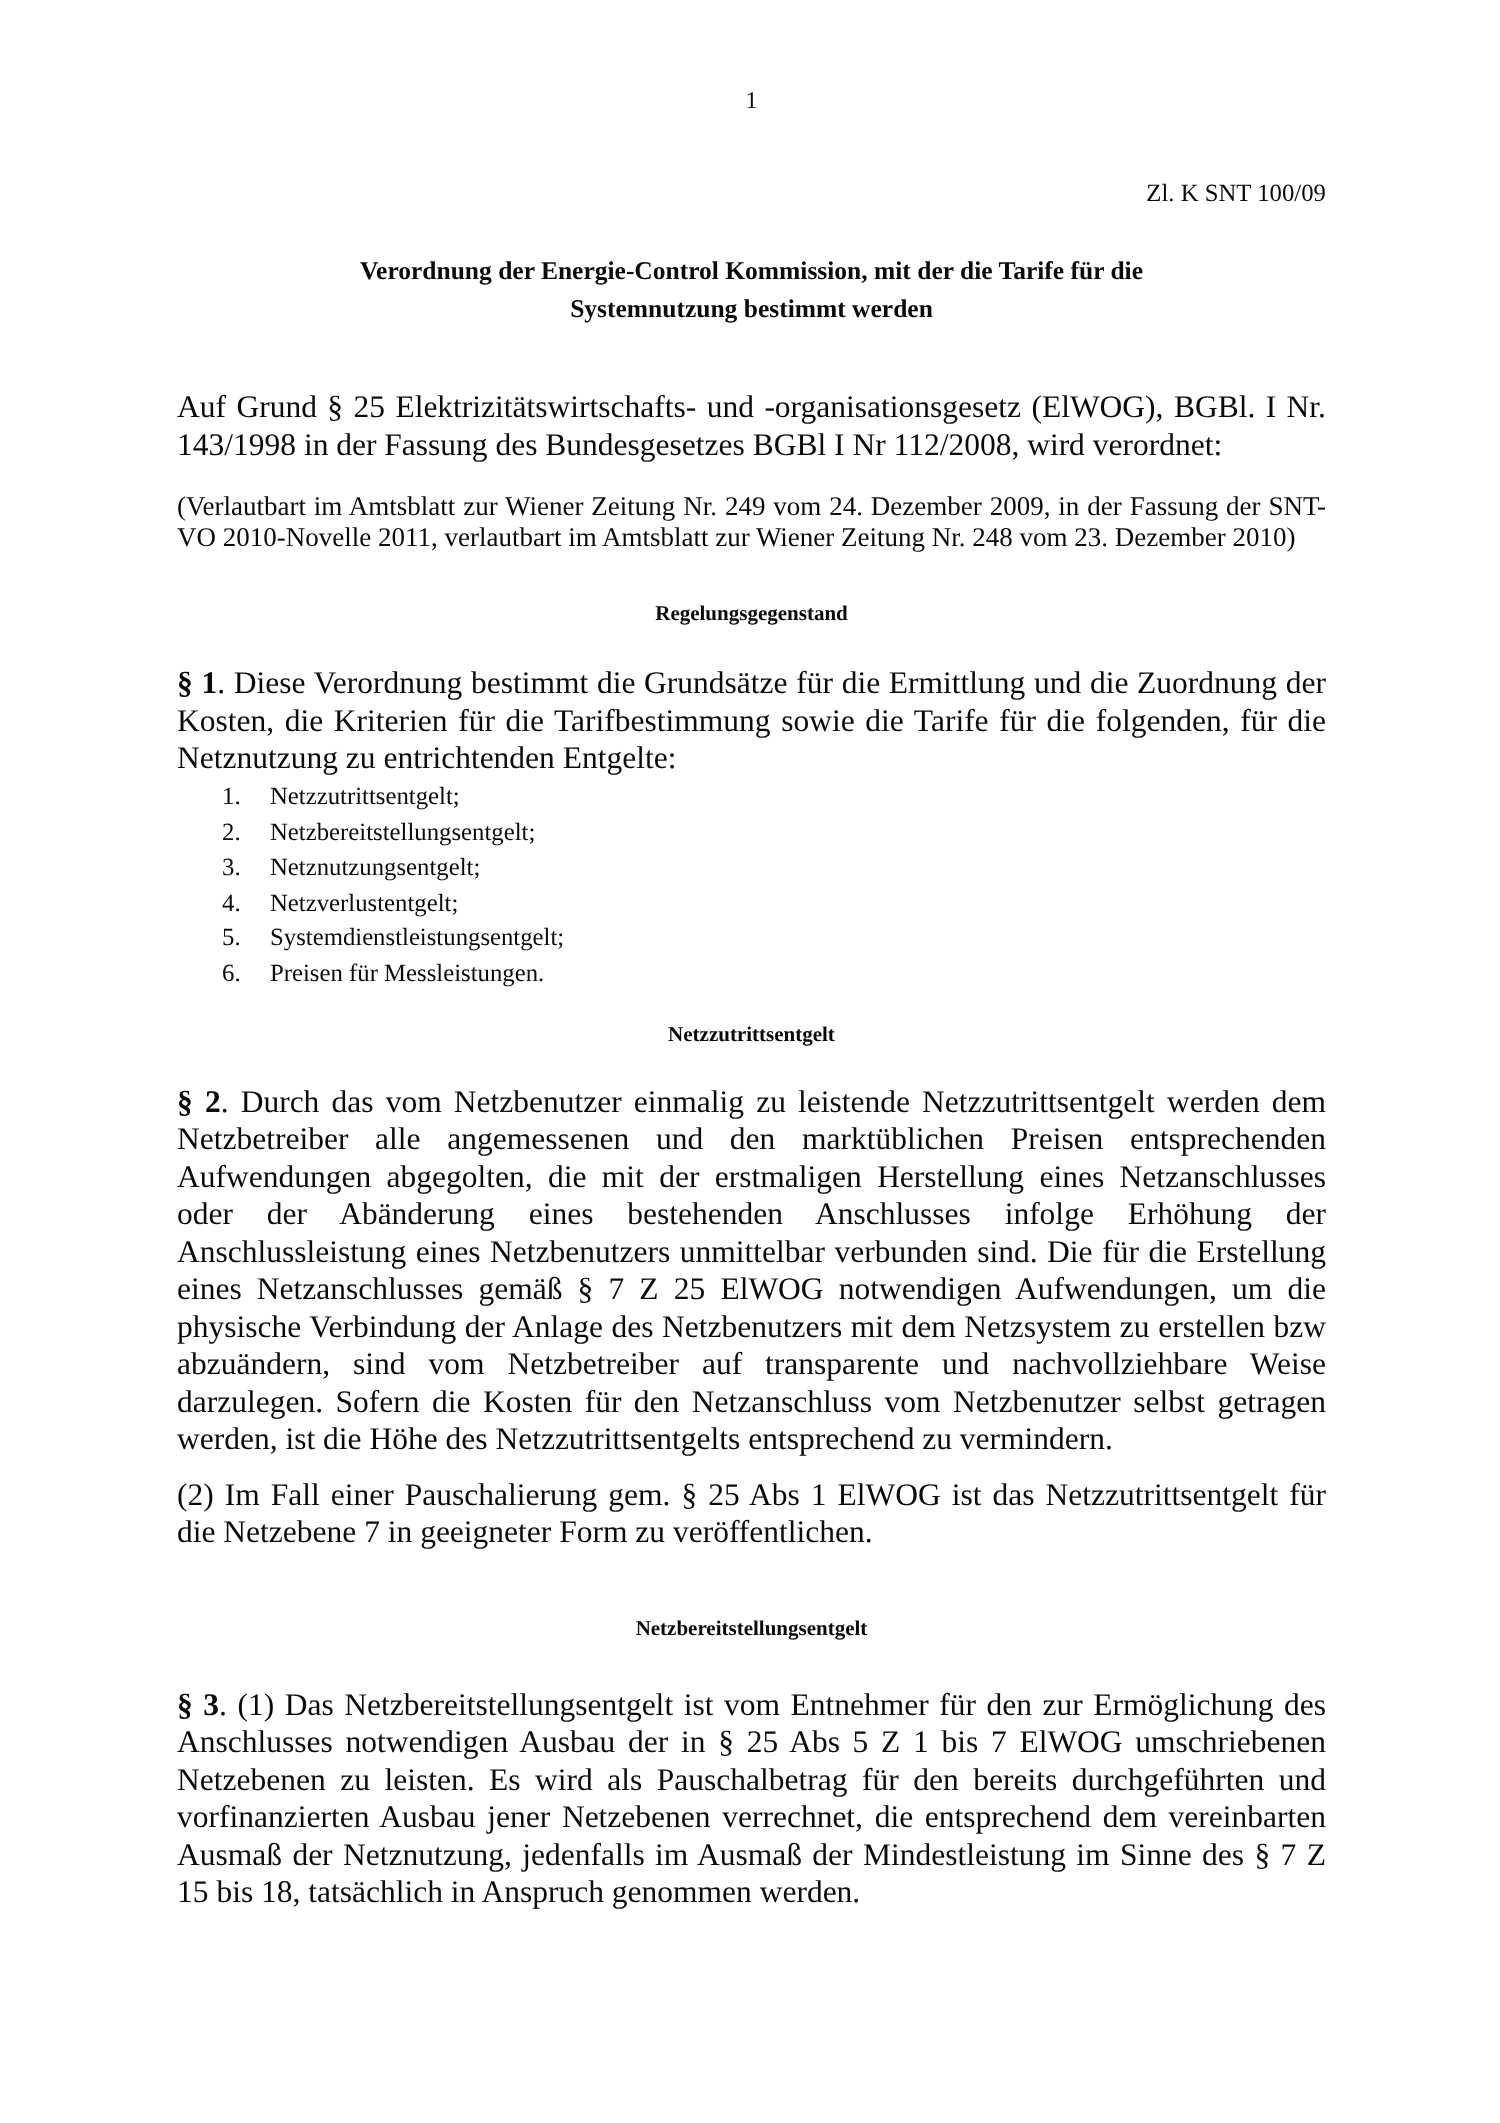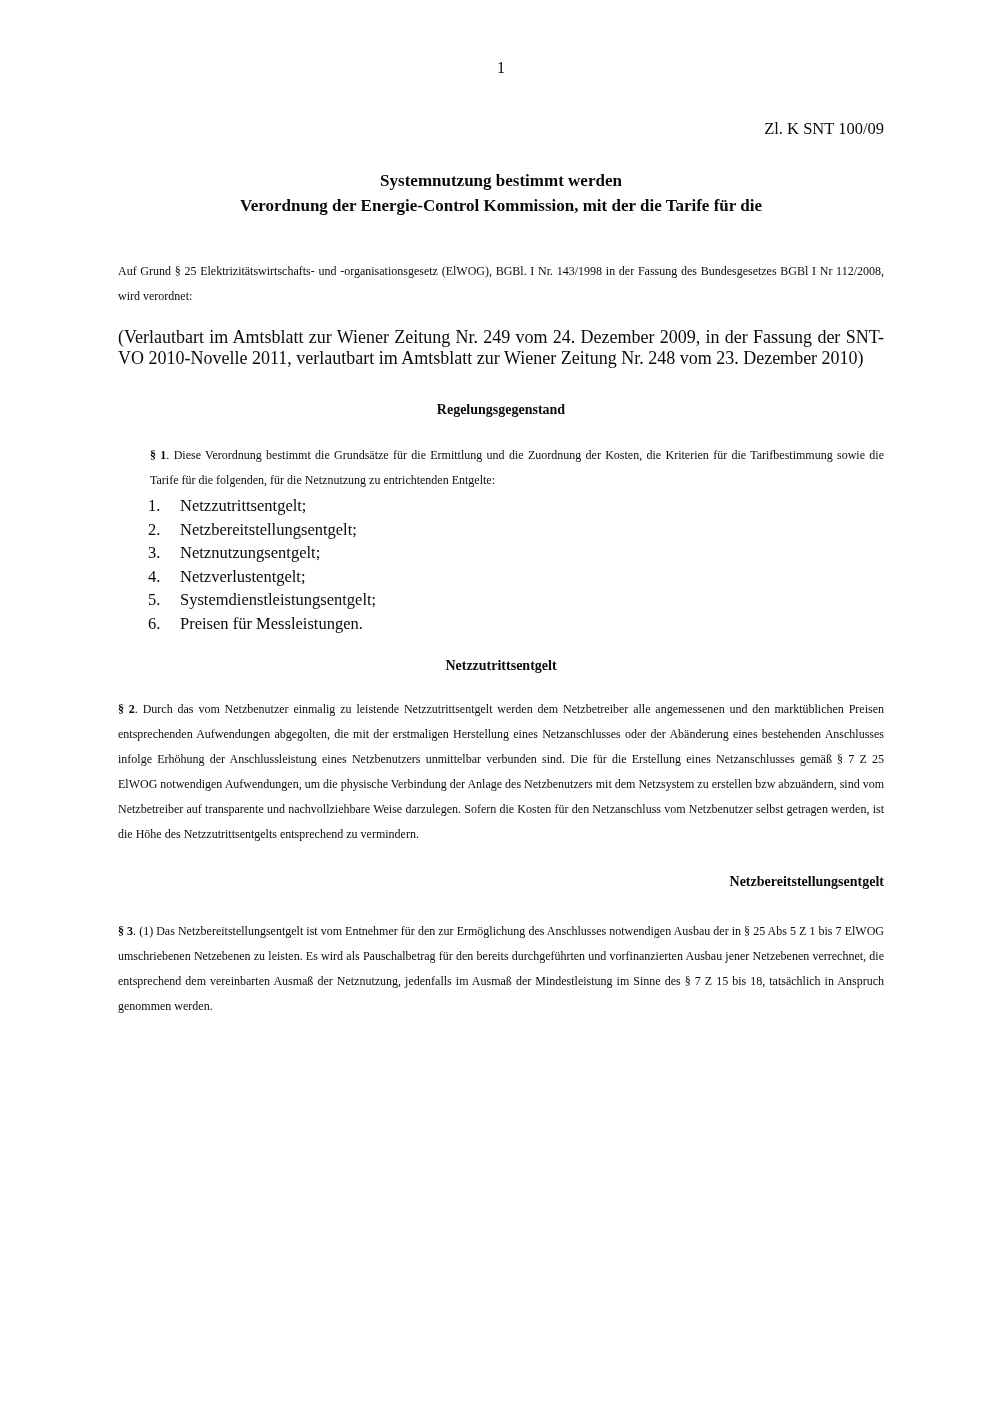--- a/index.html
+++ b/index.html
@@ -31,21 +31,21 @@
     text-align: right;
   }
   .doc-title {
     margin-top: 27px;
     text-align: center;
     font-weight: bold;
     font-size: 17px;
     line-height: 25px;
   }
   .para {
-    font-size: 12px;
+    font-size: 21px;
     line-height: 25px;
     text-align: justify;
     font-family: Liberation Serif, serif;
   }
   .preamble {
     margin-top: 41px;
   }
   .note {
     margin-top: 18px;
     font-size: 18px;
@@ -53,22 +53,22 @@
     text-align: justify;
   }
   .section-heading {
     text-align: center;
     font-weight: bold;
     font-size: 14px;
     line-height: 25px;
   }
   .heading-1 { margin-top: 28px; }
   .heading-2 { margin-top: 18px; }
-  .heading-3 { margin-top: 22px; text-align: right; }
-  .par-1 { margin-top: 21px; margin-left: 32px; }
+  .heading-3 { margin-top: 40px; }
+  .par-1 { margin-top: 21px; }
   .par-2 { margin-top: 19px; }
   .par-2b { margin-top: 12px; }
   .par-3 { margin-top: 25px; }
   .marker { font-weight: bold; }
   .num-list {
     margin-top: 1px;
   }
   .list-item {
     display: flex;
     margin-left: 30px;
@@ -86,22 +86,22 @@
 </head>
 <body>
 
 <div class="page">
 
   <div class="page-number">1</div>
 
   <div class="docket">Zl. K SNT 100/09</div>
 
   <div class="doc-title">
+    <div>Verordnung der Energie-Control Kommission, mit der die Tarife für die</div>
     <div>Systemnutzung bestimmt werden</div>
-    <div>Verordnung der Energie-Control Kommission, mit der die Tarife für die</div>
   </div>
 
   <div class="para preamble">Auf Grund § 25 Elektrizitätswirtschafts- und -organisationsgesetz (ElWOG), BGBl. I Nr. 143/1998 in der Fassung des Bundesgesetzes BGBl I Nr 112/2008, wird verordnet:</div>
 
   <div class="note">(Verlautbart im Amtsblatt zur Wiener Zeitung Nr. 249 vom 24. Dezember 2009, in der Fassung der SNT-VO 2010-Novelle 2011, verlautbart im Amtsblatt zur Wiener Zeitung Nr. 248 vom 23. Dezember 2010)</div>
 
   <div class="section-heading heading-1">Regelungsgegenstand</div>
 
   <div class="para par-1"><span class="marker">§ 1</span><span>. Diese Verordnung bestimmt die Grundsätze für die Ermittlung und die Zuordnung der Kosten, die Kriterien für die Tarifbestimmung sowie die Tarife für die folgenden, für die Netznutzung zu entrichtenden Entgelte:</span></div>
 
@@ -129,18 +129,19 @@
     <div class="list-item">
       <span class="list-num">6.</span>
       <span class="list-text">Preisen für Messleistungen.</span>
     </div>
   </div>
 
   <div class="section-heading heading-2">Netzzutrittsentgelt</div>
 
   <div class="para par-2"><span class="marker">§ 2</span><span>. Durch das vom Netzbenutzer einmalig zu leistende Netzzutrittsentgelt werden dem Netzbetreiber alle angemessenen und den marktüblichen Preisen entsprechenden Aufwendungen abgegolten, die mit der erstmaligen Herstellung eines Netzanschlusses oder der Abänderung eines bestehenden Anschlusses infolge Erhöhung der Anschlussleistung eines Netzbenutzers unmittelbar verbunden sind. Die für die Erstellung eines Netzanschlusses gemäß § 7 Z 25 ElWOG notwendigen Aufwendungen, um die physische Verbindung der Anlage des Netzbenutzers mit dem Netzsystem zu erstellen bzw abzuändern, sind vom Netzbetreiber auf transparente und nachvollziehbare Weise darzulegen. Sofern die Kosten für den Netzanschluss vom Netzbenutzer selbst getragen werden, ist die Höhe des Netzzutrittsentgelts entsprechend zu vermindern.</span></div>
 
+  <div class="para par-2b">(2) Im Fall einer Pauschalierung gem. § 25 Abs 1 ElWOG ist das Netzzutrittsentgelt für die Netzebene 7 in geeigneter Form zu veröffentlichen.</div>
 
   <div class="section-heading heading-3">Netzbereitstellungsentgelt</div>
 
   <div class="para par-3"><span class="marker">§ 3</span><span>. (1) Das Netzbereitstellungsentgelt ist vom Entnehmer für den zur Ermöglichung des Anschlusses notwendigen Ausbau der in § 25 Abs 5 Z 1 bis 7 ElWOG umschriebenen Netzebenen zu leisten. Es wird als Pauschalbetrag für den bereits durchgeführten und vorfinanzierten Ausbau jener Netzebenen verrechnet, die entsprechend dem vereinbarten Ausmaß der Netznutzung, jedenfalls im Ausmaß der Mindestleistung im Sinne des § 7 Z 15 bis 18, tatsächlich in Anspruch genommen werden.</span></div>
 
 </div>
 
 </body></html>

